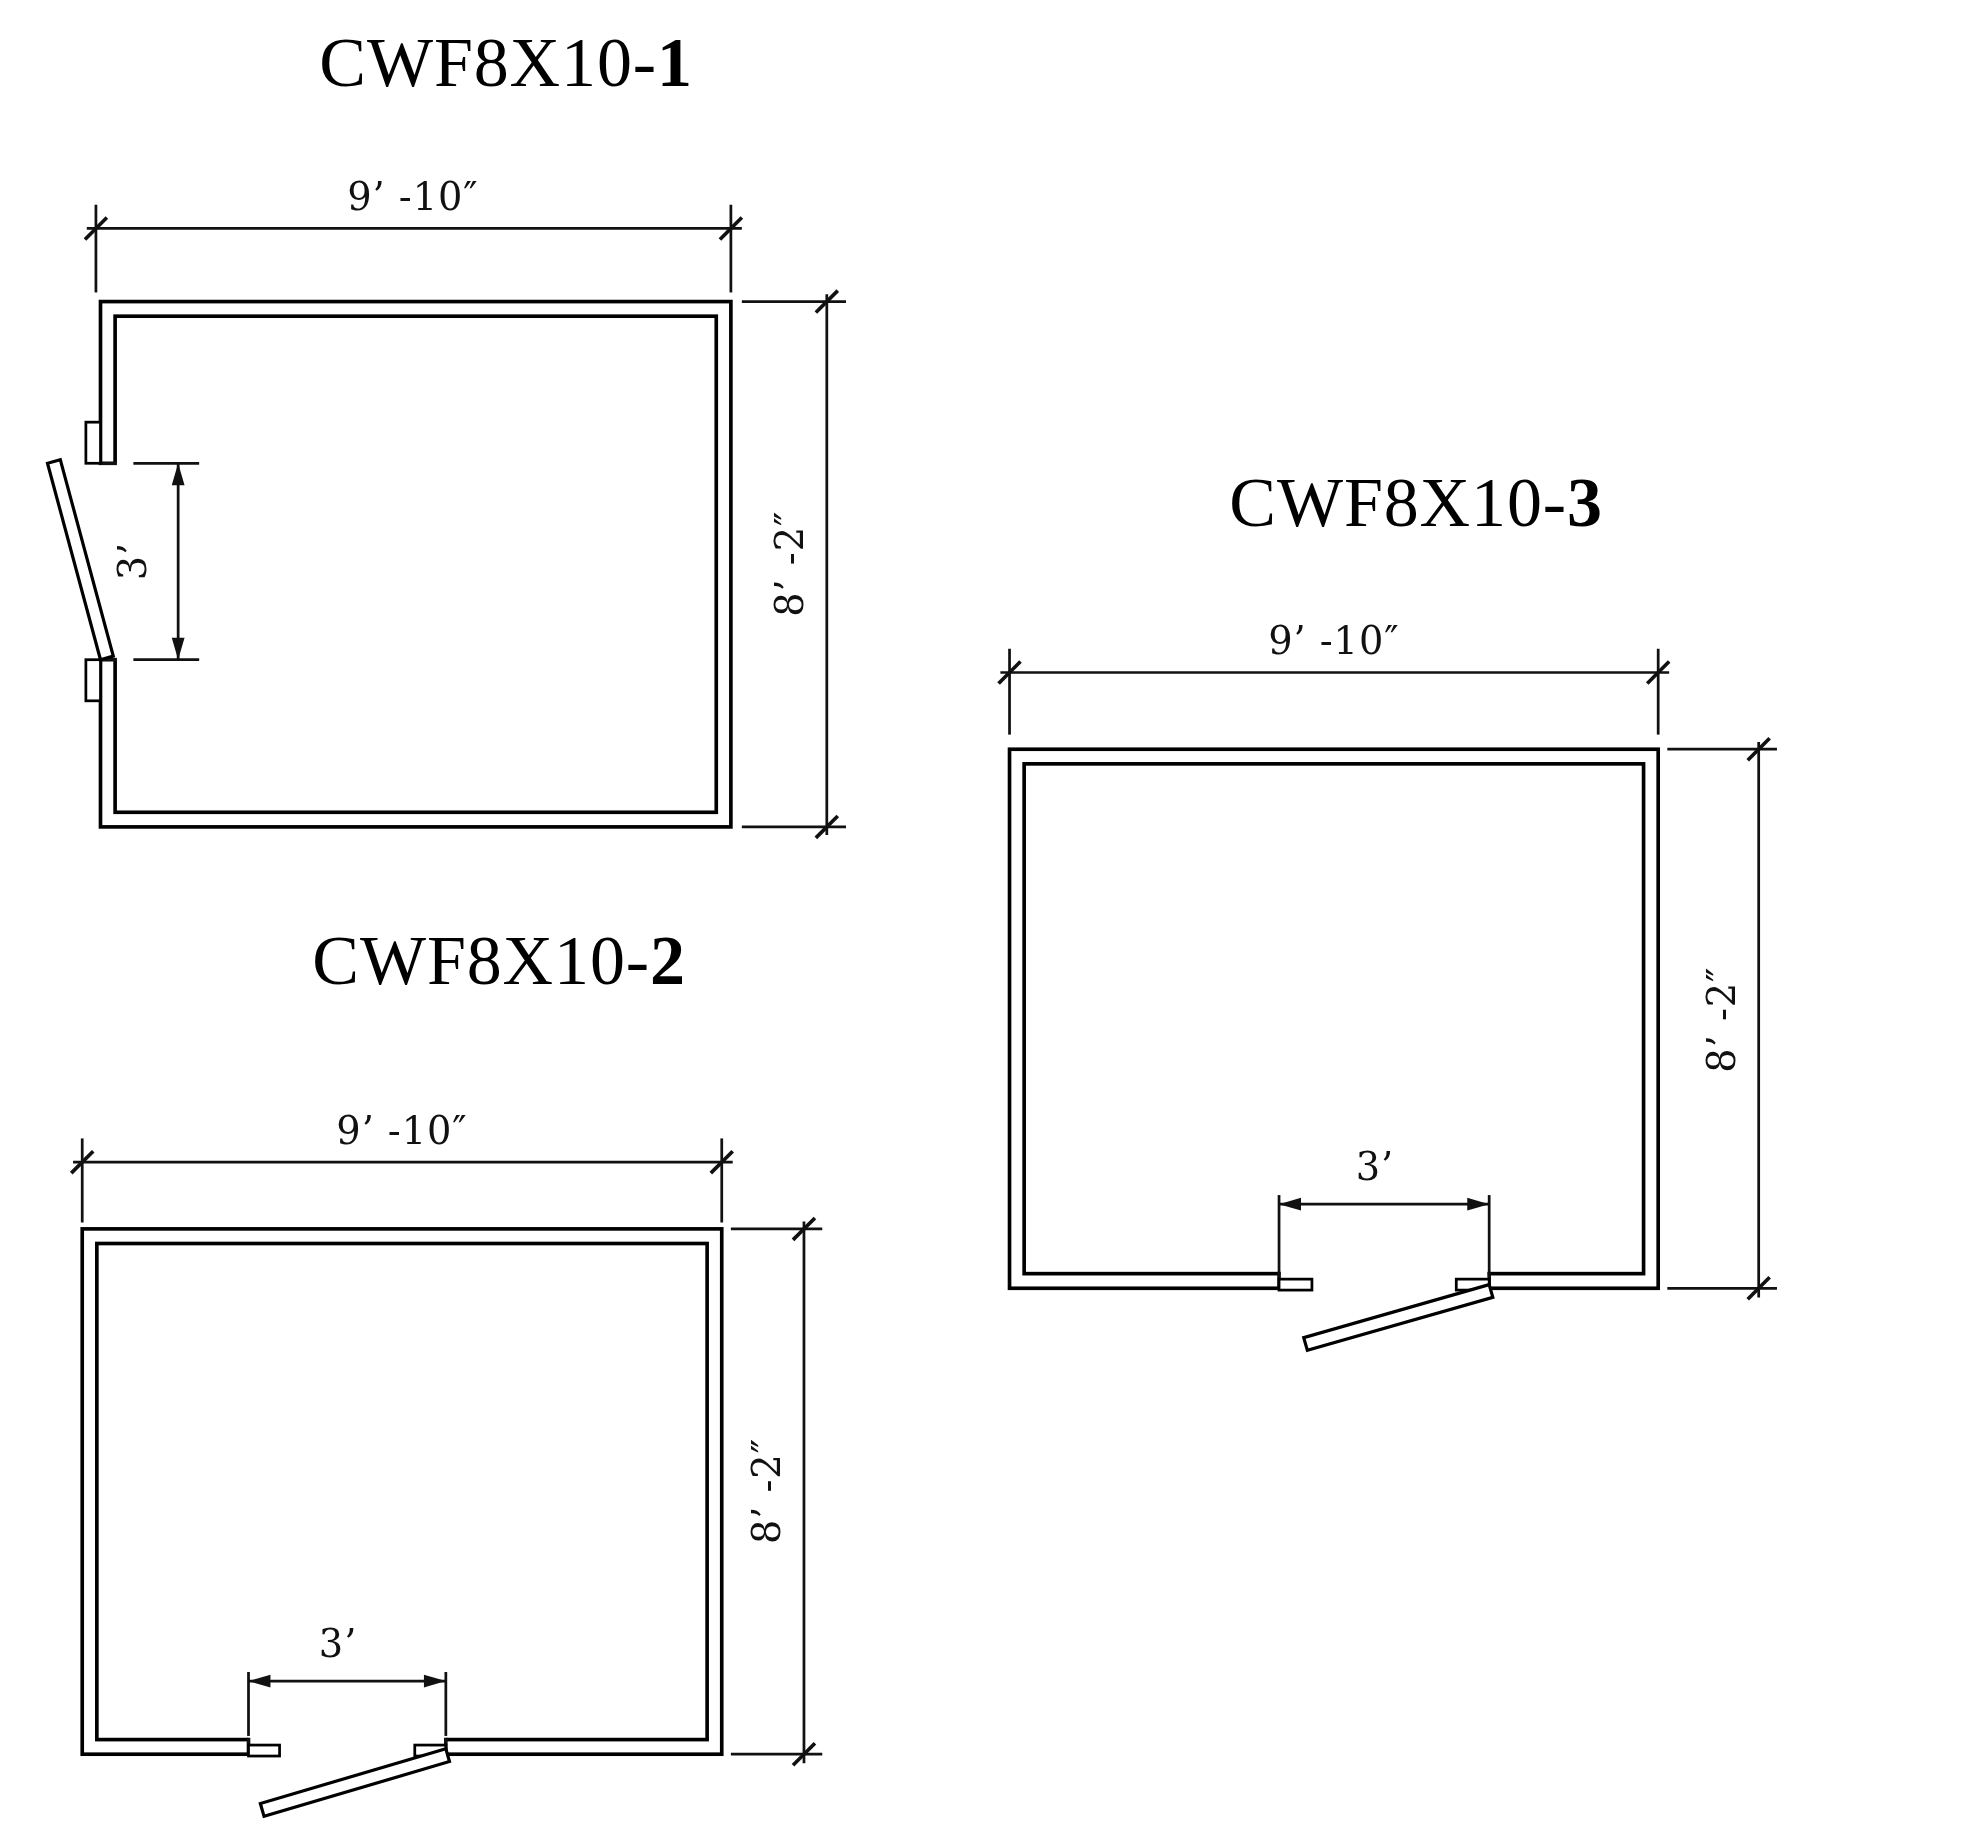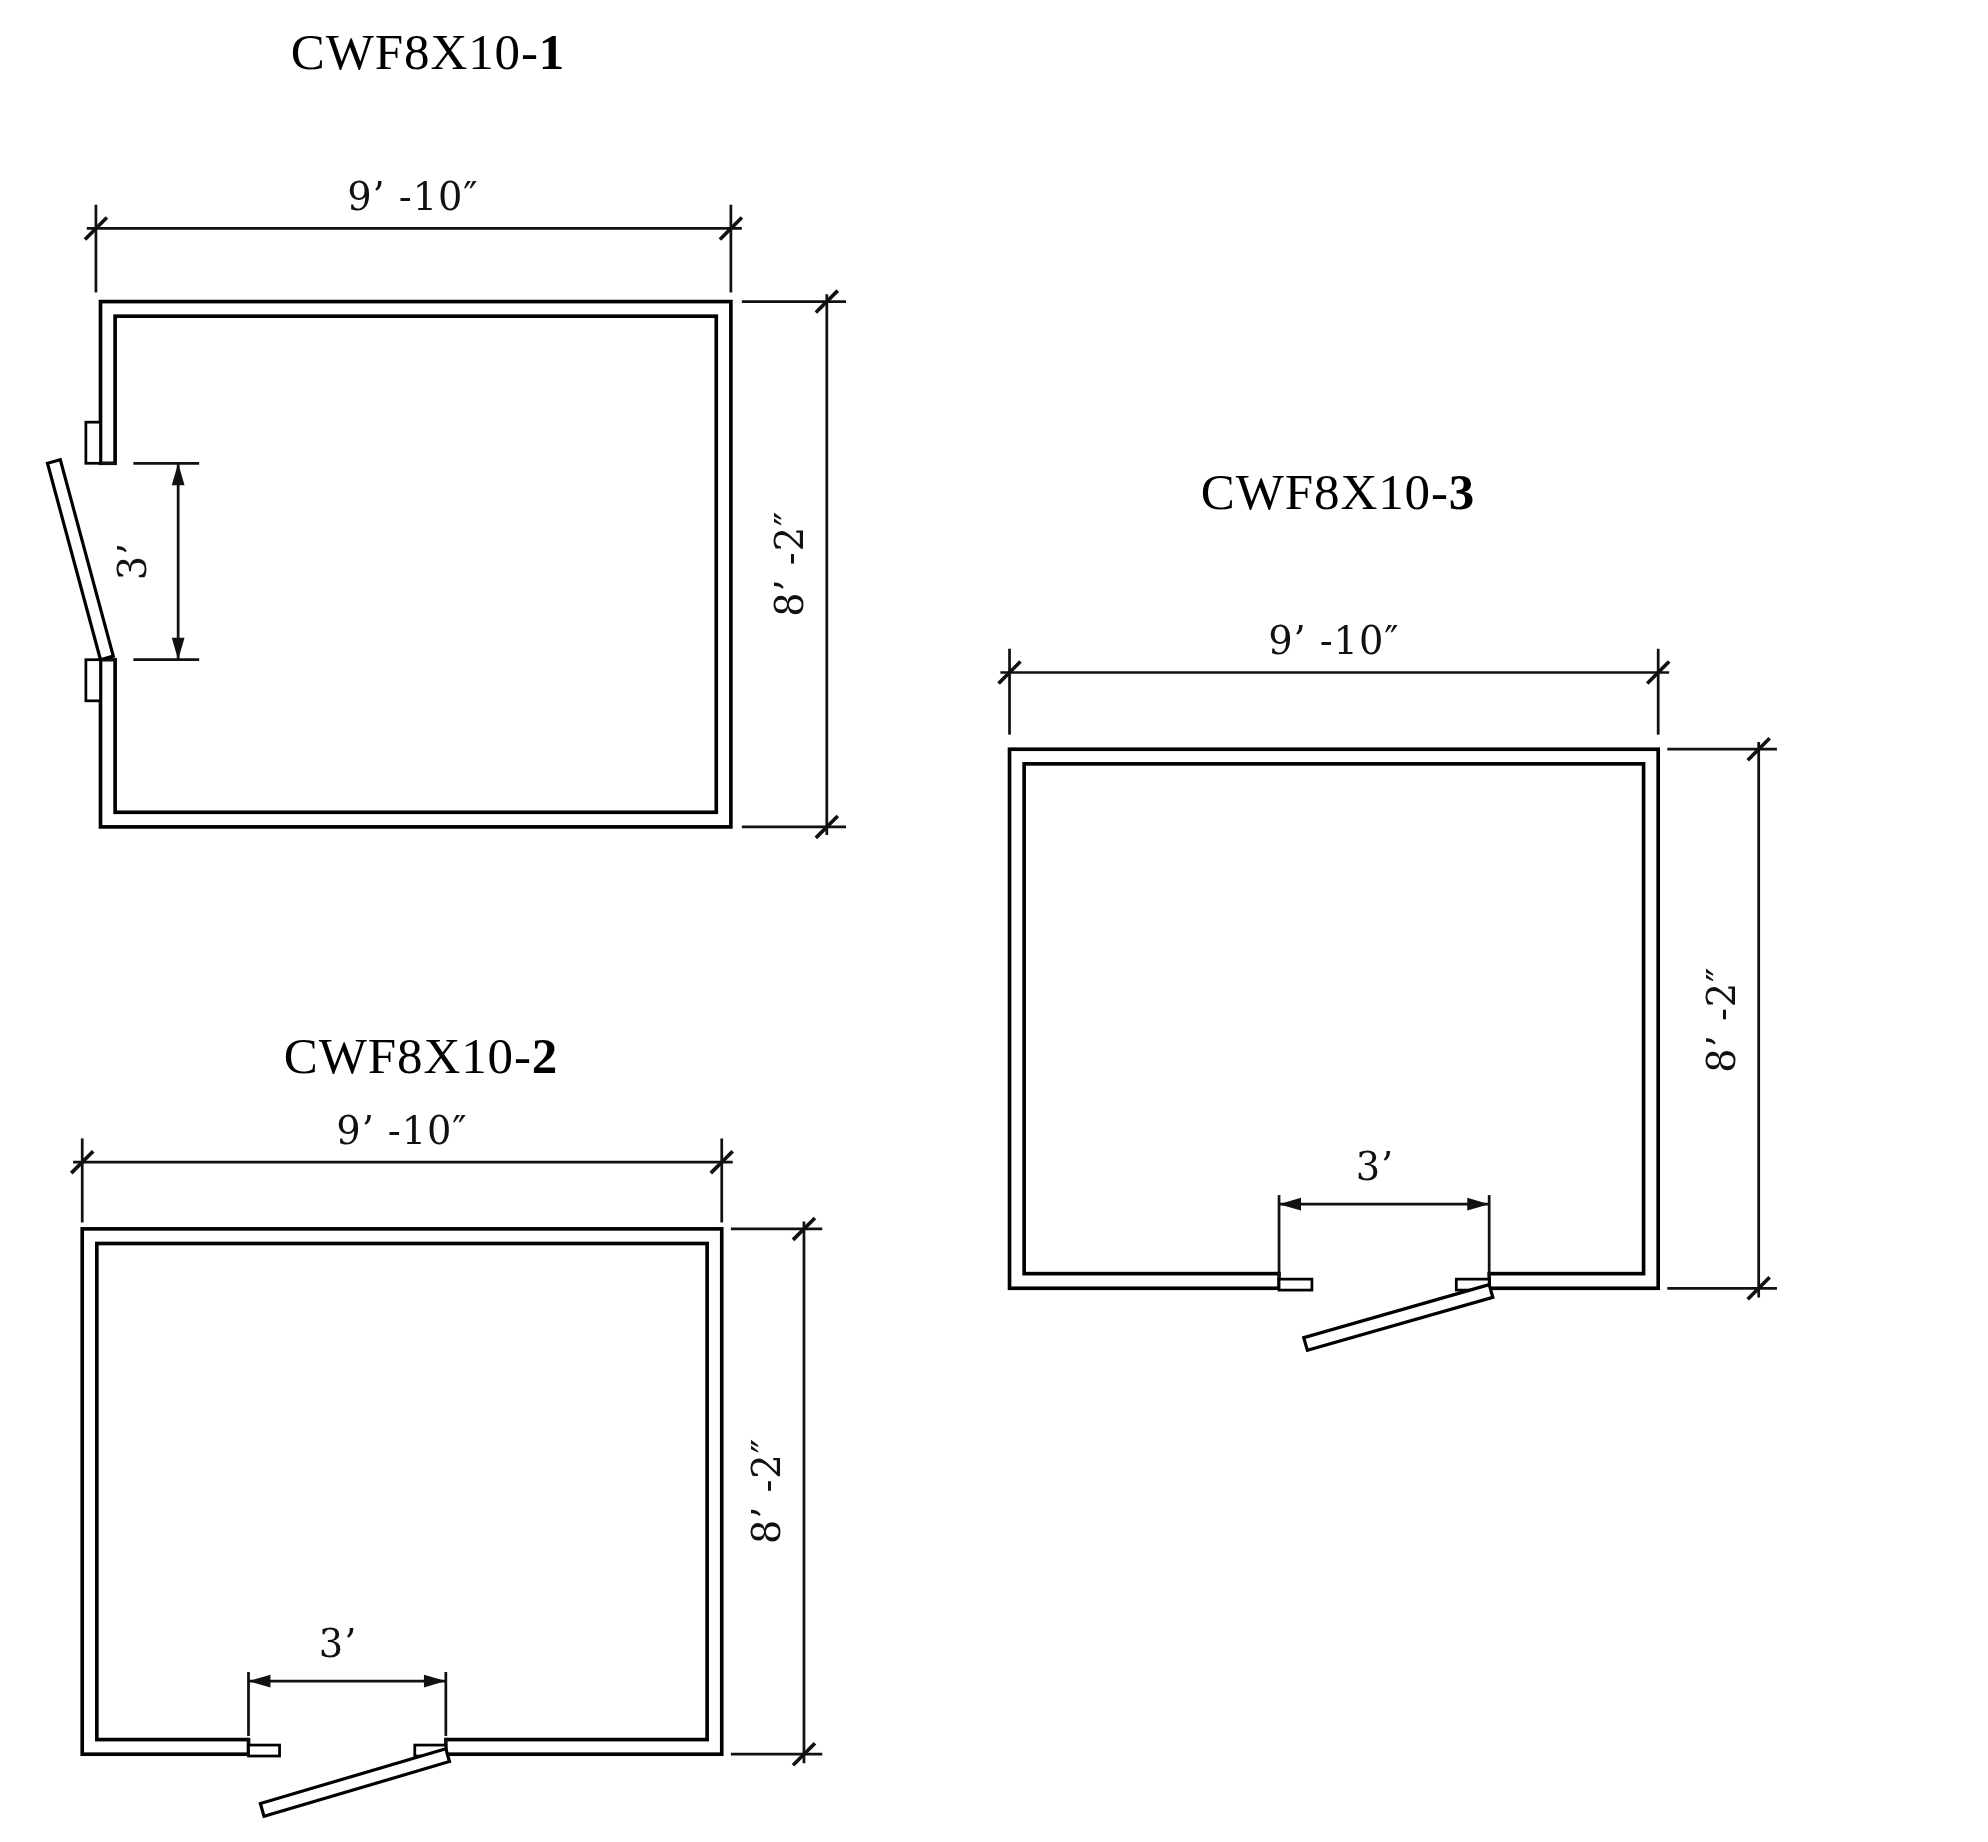--- a/index.html
+++ b/index.html
@@ -11,22 +11,22 @@
     position: relative;
     width: 1988px;
     height: 1842px;
     background: #ffffff;
     overflow: hidden;
     font-family: "Liberation Serif", serif;
     color: #000;
   }
   .plan-title {
     position: absolute;
-    text-align: center;
-    font-size: 51px;
+    text-align: right;
+    font-size: 70px;
     line-height: 1.1;
     letter-spacing: 0.9px;
     white-space: nowrap;
     color: #000;
   }
   .plan-title .num {
     font-weight: 700;
   }
   #drawing {
     position: absolute;
@@ -70,21 +70,21 @@
 </style>
 </head>
 <body>
 
 <div id="sheet">
 
   <div class="plan-title" style="left:163px; top:24px; width:530px;">
     <span>CWF8X10-</span><span class="num">1</span>
   </div>
 
-  <div class="plan-title" style="left:156px; top:1028px; width:530px;">
+  <div class="plan-title" style="left:156px; top:922px; width:530px;">
     <span>CWF8X10-</span><span class="num">2</span>
   </div>
 
   <div class="plan-title" style="left:1073px; top:464px; width:530px;">
     <span>CWF8X10-</span><span class="num">3</span>
   </div>
 
   <svg id="drawing" width="1988" height="1842" viewBox="0 0 2176 2016">
 
     <g>

